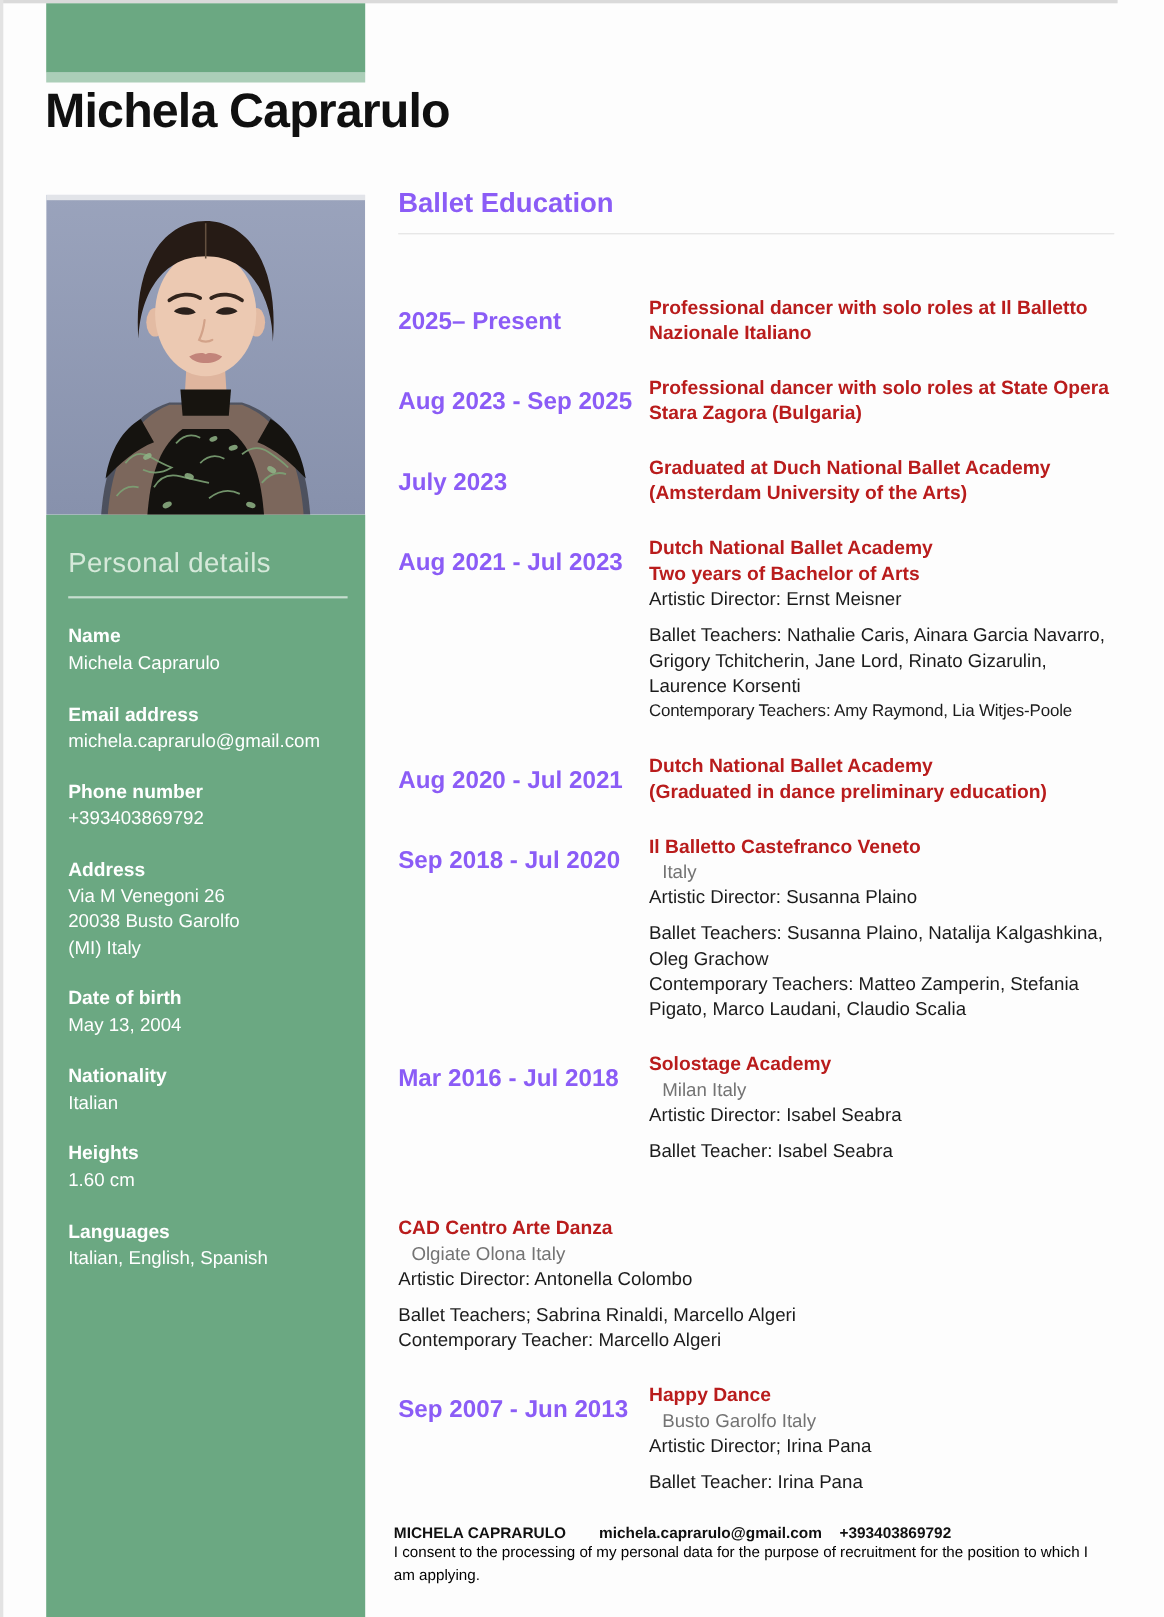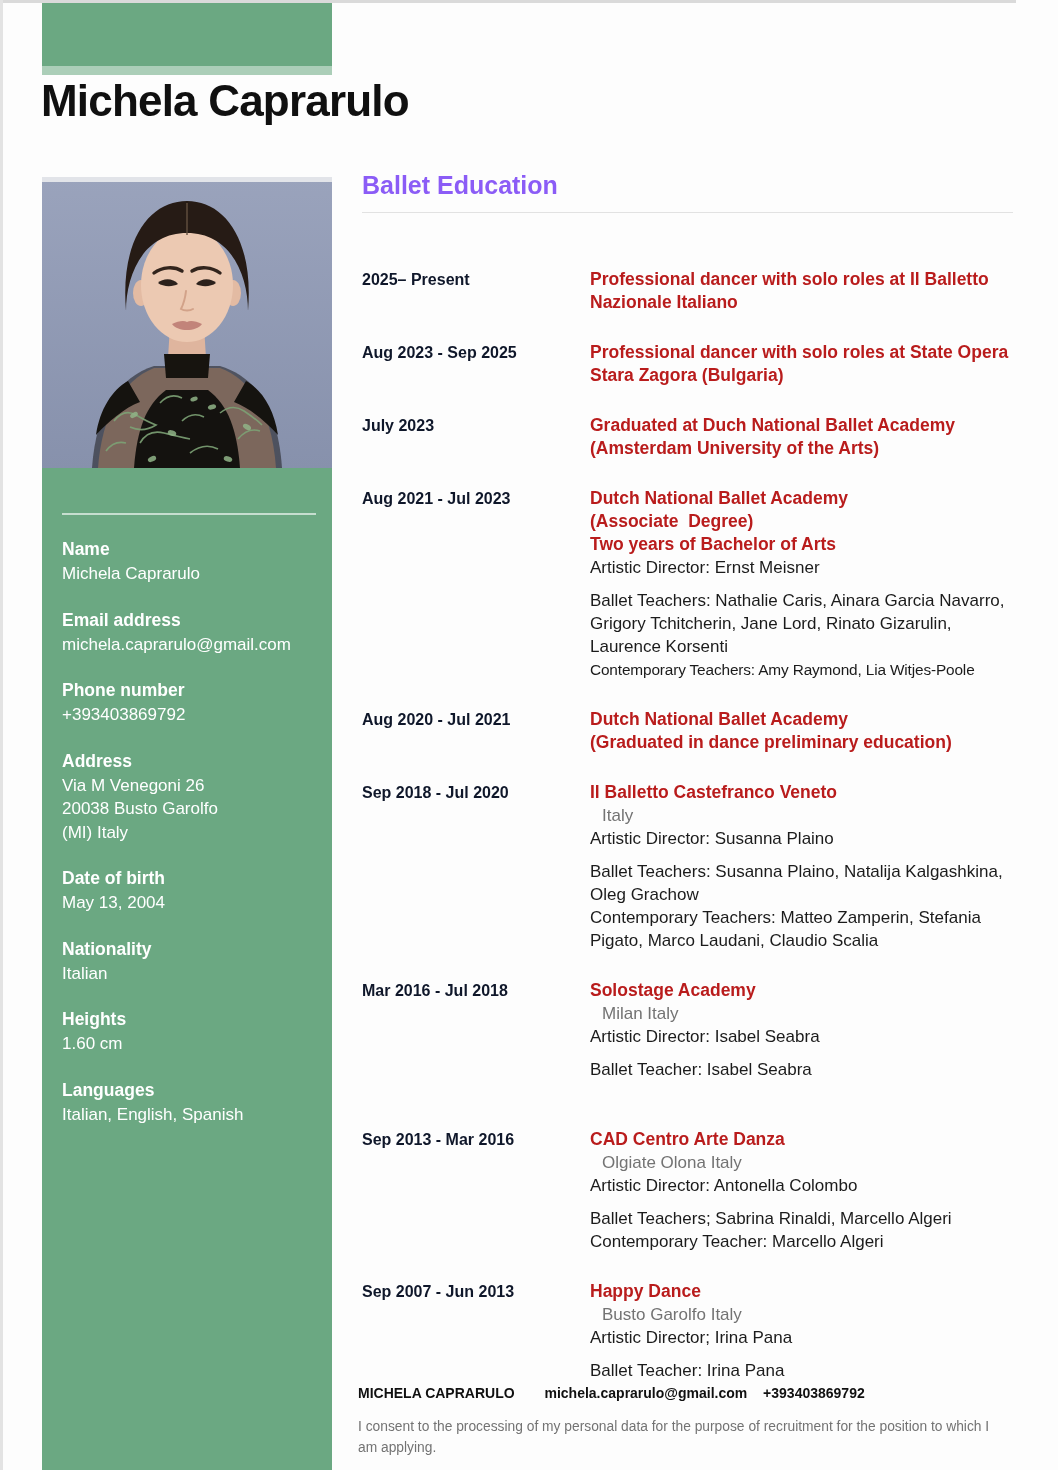--- a/index.html
+++ b/index.html
@@ -29,33 +29,33 @@
   .field{margin-top:22px;}
   .f-label{font-weight:700;font-size:17.5px;line-height:24px;}
   .f-value{font-size:17px;line-height:23.5px;white-space:pre-line;margin-top:1px;}
 
   
   .main-title{position:absolute;left:362px;top:171px;margin:0;font-size:25px;font-weight:700;color:#8b5cf6;}
   .main-rule{position:absolute;left:362px;top:212px;width:651px;height:1px;background:#e2e2e2;}
   .entries{position:absolute;left:362px;top:268px;width:662px;}
   .entry{display:flex;margin-bottom:27px;}
   .entry.extra{margin-bottom:47px;}
-  .period{flex:0 0 228px;width:228px;font-size:16px;font-weight:700;line-height:23px;color:#0f172a;}
+  .period{flex:0 0 228px;width:228px;font-size:22px;font-weight:700;line-height:23px;color:#8b5cf6;margin-top:12px;}
   .desc{flex:1;font-size:17px;line-height:23px;color:#1b1b1b;}
   .line.bold{font-weight:700;font-size:17.5px;color:#b91c1c;}
   .line.green{color:#737373;margin-left:12px;}
   .line.gap{margin-top:10px;}
   .line.condensed{font-size:15.4px;letter-spacing:-0.15px;white-space:nowrap;}
 
   
   .footer{position:absolute;left:358px;top:1385px;width:664px;color:#101010;}
   .footer-meta{font-weight:700;font-size:14px;}
   .footer-meta .fm-name{margin-right:26px;}
   .footer-meta .fm-email{margin-right:12px;}
-  .consent{margin:16px 0 0;font-size:13.8px;line-height:20.5px;width:634px;font-weight:400;color:#737373;}
+  .consent{margin:0 0 0;font-size:13.8px;line-height:20.5px;width:634px;font-weight:400;color:#000000;}
 </style>
 </head>
 <body>
 
 <div class="page">
   <div class="edge-top"></div>
   <div class="edge-left"></div>
 
   <div class="accent-bar"></div>
   <div class="accent-bar-light"></div>
@@ -118,20 +118,21 @@
       <path d="M116,106 C121,101 131,101 136,107 C131,110 121,110 116,106 Z" fill="#2b211c"></path>
       <path d="M154,107 C159,101 169,101 174,106 C169,110 159,110 154,107 Z" fill="#2b211c"></path>
 
       <path d="M144,114 C143,123 141,128 139,132 C142,134 148,134 151,132" stroke="#d2a289" stroke-width="2" fill="none" stroke-linecap="round"></path>
 
       <path d="M130,147 C136,144 142,143 145,145 C148,143 154,144 160,147 C154,155 136,155 130,147 Z" fill="#c2847a"></path>
     </svg>
   </div>
 
   <aside class="sidebar">
+    <h2 class="sidebar-title">Personal details</h2>
     <div class="sidebar-rule"></div>
     <div id="sidebar-fields">
   <div class="field">
     <div class="f-label">Name</div>
     <div class="f-value">Michela Caprarulo</div>
   </div>
 
   <div class="field">
     <div class="f-label">Email address</div>
     <div class="f-value">michela.caprarulo@gmail.com</div>
@@ -193,21 +194,20 @@
     <div class="period">July 2023</div>
     <div class="desc">
           <div class="line bold">Graduated at Duch National Ballet Academy (Amsterdam University of the Arts)</div>
         </div>
   </div>
 
   <div class="entry">
     <div class="period">Aug 2021 - Jul 2023</div>
     <div class="desc">
           <div class="line bold">Dutch National Ballet Academy</div>
-          <div class="line bold">(Associate&nbsp; Degree)</div>
           <div class="line bold">Two years of Bachelor of Arts</div>
           <div class="line">Artistic Director: Ernst Meisner</div>
           <div class="line gap">Ballet Teachers: Nathalie Caris, Ainara Garcia Navarro, Grigory Tchitcherin, Jane Lord, Rinato Gizarulin, Laurence Korsenti</div>
           <div class="line condensed">Contemporary Teachers: Amy Raymond, Lia Witjes-Poole</div>
         </div>
   </div>
 
   <div class="entry">
     <div class="period">Aug 2020 - Jul 2021</div>
     <div class="desc">
@@ -231,21 +231,20 @@
     <div class="period">Mar 2016 - Jul 2018</div>
     <div class="desc">
           <div class="line bold">Solostage Academy</div>
           <div class="line green">Milan Italy</div>
           <div class="line">Artistic Director: Isabel Seabra</div>
           <div class="line gap">Ballet Teacher: Isabel Seabra</div>
         </div>
   </div>
 
   <div class="entry">
-    <div class="period">Sep 2013 - Mar 2016</div>
     <div class="desc">
           <div class="line bold">CAD Centro Arte Danza</div>
           <div class="line green">Olgiate Olona Italy</div>
           <div class="line">Artistic Director: Antonella Colombo</div>
           <div class="line gap">Ballet Teachers; Sabrina Rinaldi, Marcello Algeri</div>
           <div class="line">Contemporary Teacher: Marcello Algeri</div>
         </div>
   </div>
 
   <div class="entry">

